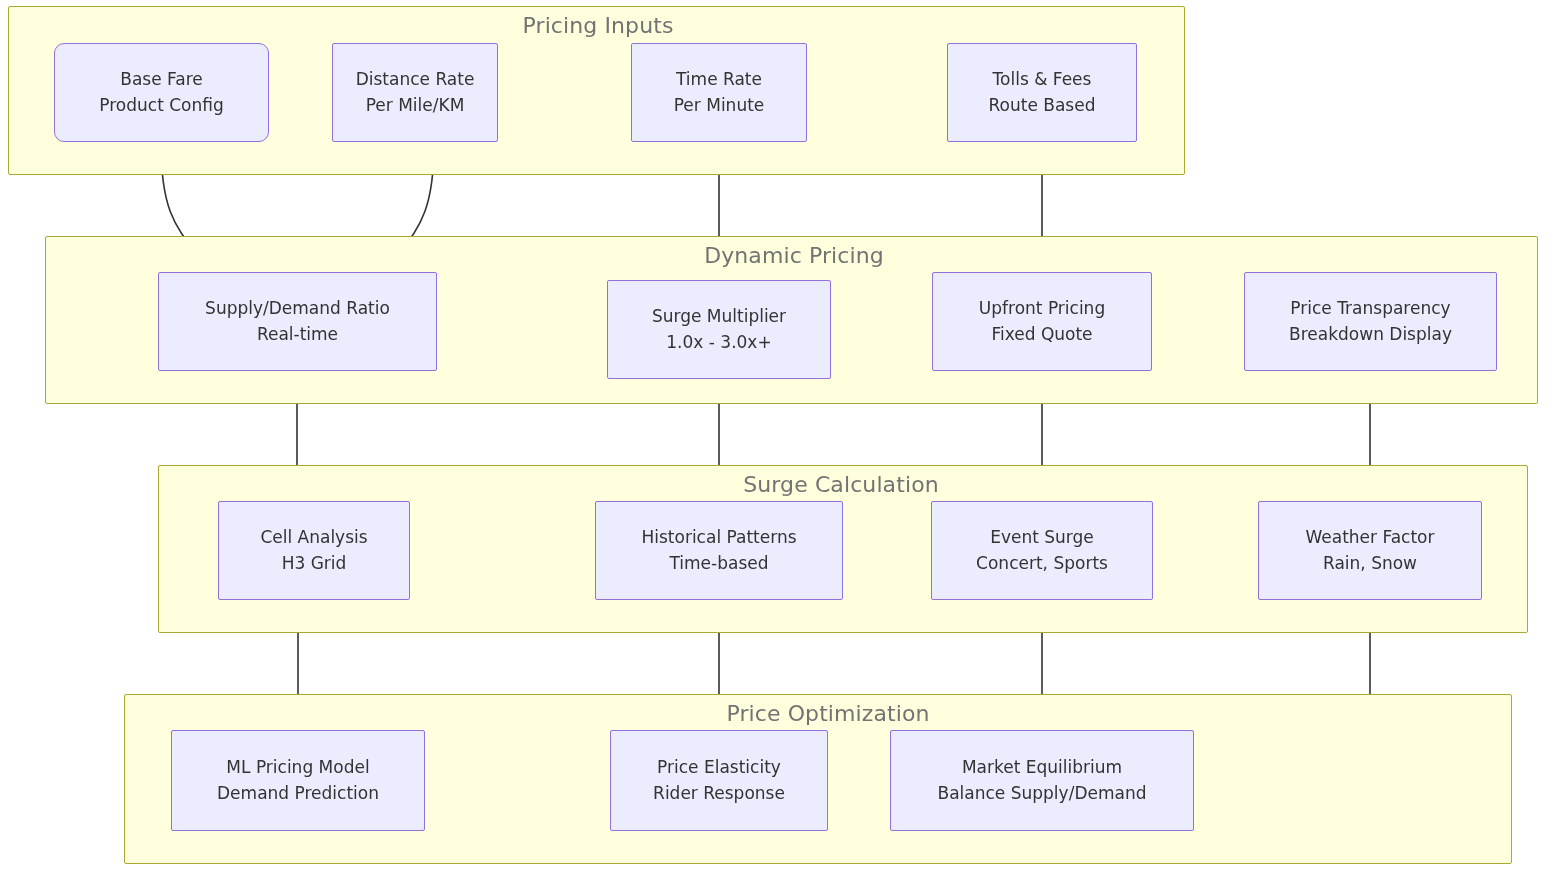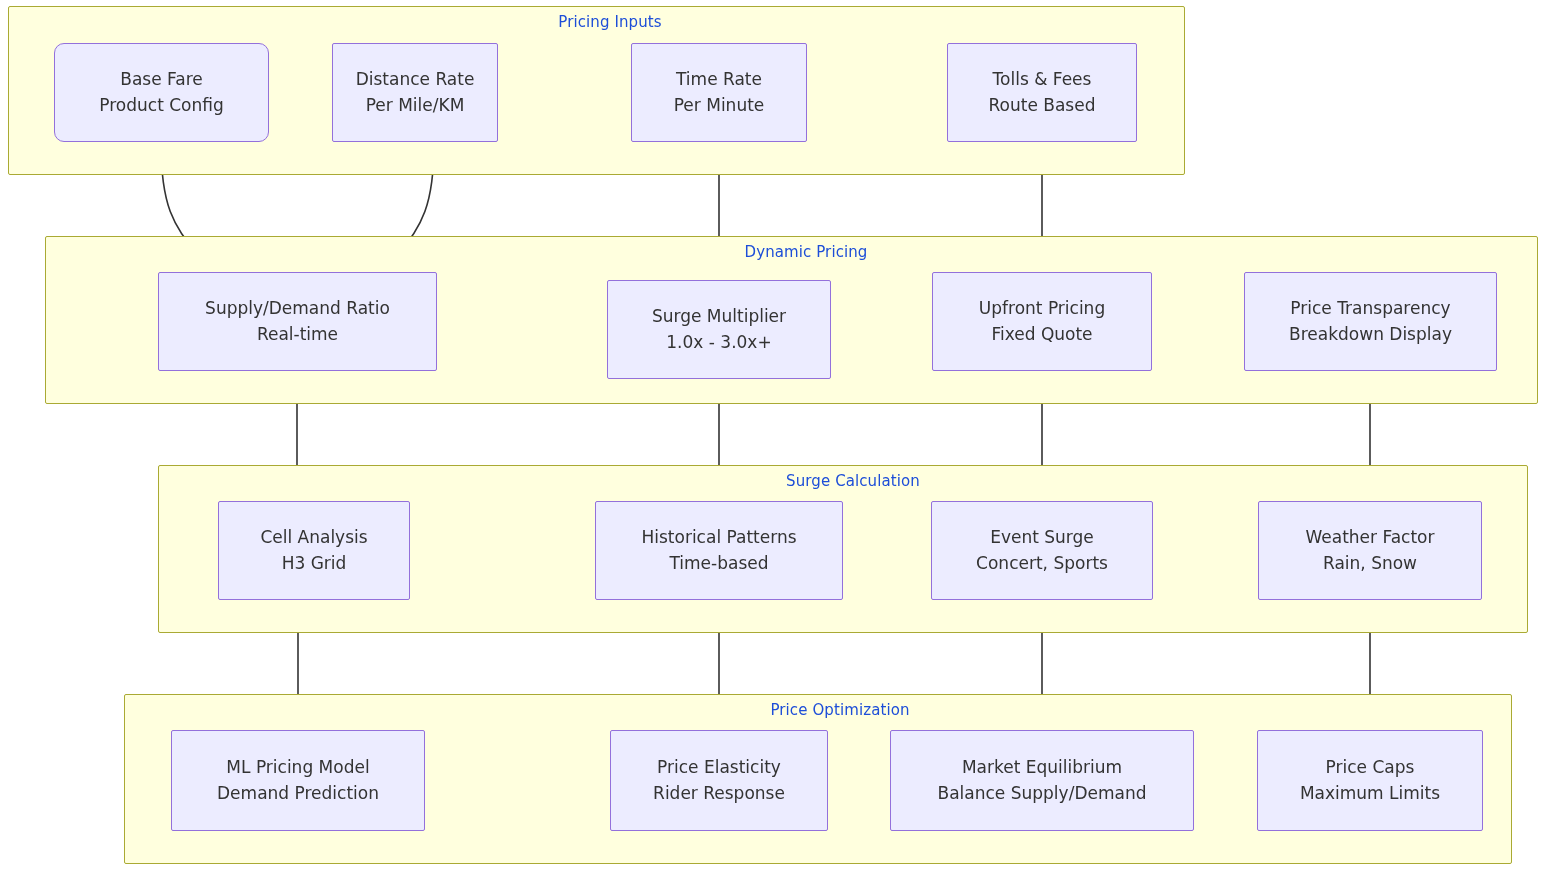--- a/index.html
+++ b/index.html
@@ -29,25 +29,24 @@
     position: absolute;
     background: #ffffde;
     border: 1px solid #aaaa33;
     border-radius: 2px;
     box-sizing: border-box;
   }
   .cluster-title {
     position: absolute;
     top: 6px;
     transform: translateX(-50%);
-    font-size: 15px;
-    color: #1d4ed8;
+    font-size: 22px;
+    color: #737373;
     white-space: nowrap;
     letter-spacing: 0.1px;
-    margin-left: 12px;
   }
   .node {
     position: absolute;
     background: #ececff;
     border: 1.4px solid #9370db;
     border-radius: 2px;
     box-sizing: border-box;
     display: flex;
     flex-direction: column;
     align-items: center;
@@ -152,17 +151,13 @@
       <div class="ln2">Demand Prediction</div>
     </div>
     <div class="node" style="left: 610px; top: 730px; width: 218px; height: 101px;">
       <div>Price Elasticity</div>
       <div class="ln2">Rider Response</div>
     </div>
     <div class="node" style="left: 890px; top: 730px; width: 304px; height: 101px;">
       <div>Market Equilibrium</div>
       <div class="ln2">Balance Supply/Demand</div>
     </div>
-    <div class="node" style="left: 1257px; top: 730px; width: 226px; height: 101px;">
-      <div>Price Caps</div>
-      <div class="ln2">Maximum Limits</div>
-    </div>
   </div>
 
 </body></html>

